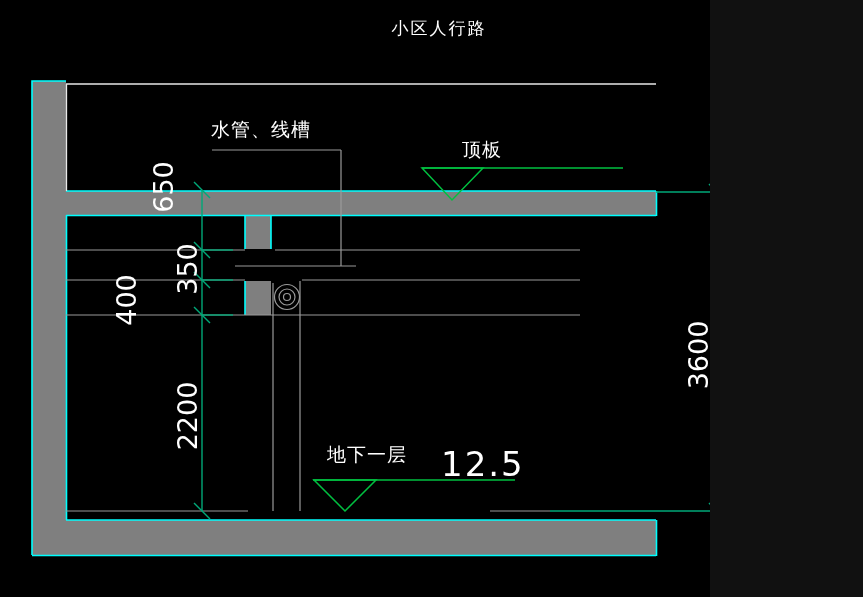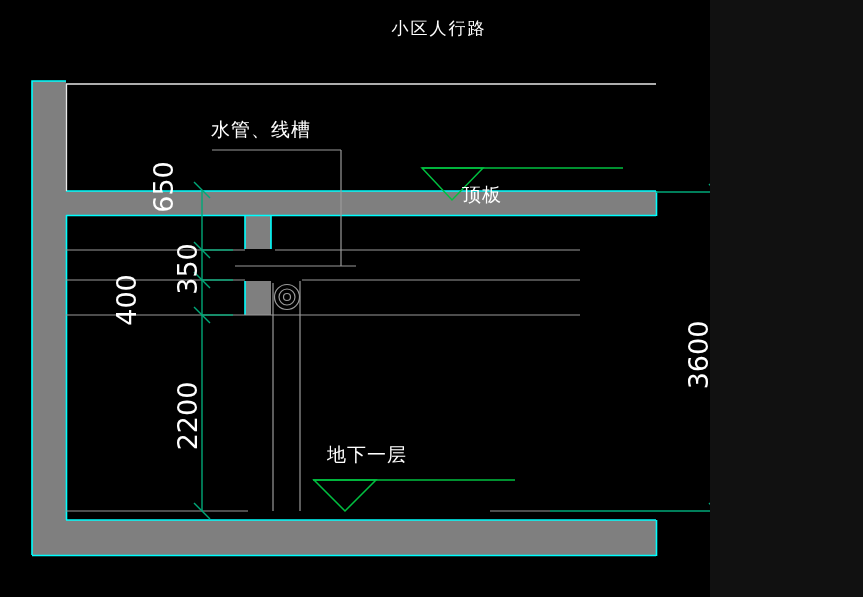--- a/index.html
+++ b/index.html
@@ -102,25 +102,26 @@
       <path class="elev" d="M422,168 L483,168 L452,200 Z"></path>
       <line class="elev" x1="313" y1="480" x2="515" y2="480"></line>
       <path class="elev" d="M314,480 L376,480 L345,511 Z"></path>
     </g>
   </svg>
 
   <div class="txt title cntr" style="left:439px;top:28px;">小区人行路</div>
 
   <div class="txt cjk" style="left:211px;top:120px;">水管、线槽</div>
 
-  <div class="txt cjk" style="left:462px;top:140px;margin-top:45px;">顶板</div>
+  <div class="txt cjk" style="left:462px;top:140px;">顶板</div>
 
 
   <div class="txt cjk" style="left:327px;top:445px;">地下一层</div>
 
+  <div class="txt elevnum" style="left:441px;top:447px;">12.5</div>
 
   <div class="txt dimnum vtext" style="left:163px;top:187px;">650</div>
 
   <div class="txt dimnum vtext" style="left:187px;top:269px;">350</div>
 
   <div class="txt dimnum vtext" style="left:126px;top:300px;">400</div>
 
   <div class="txt dimnum vtext" style="left:187px;top:416px;">2200</div>
 
   <div class="txt dimnum vtext" style="left:698px;top:355px;">3600</div>

